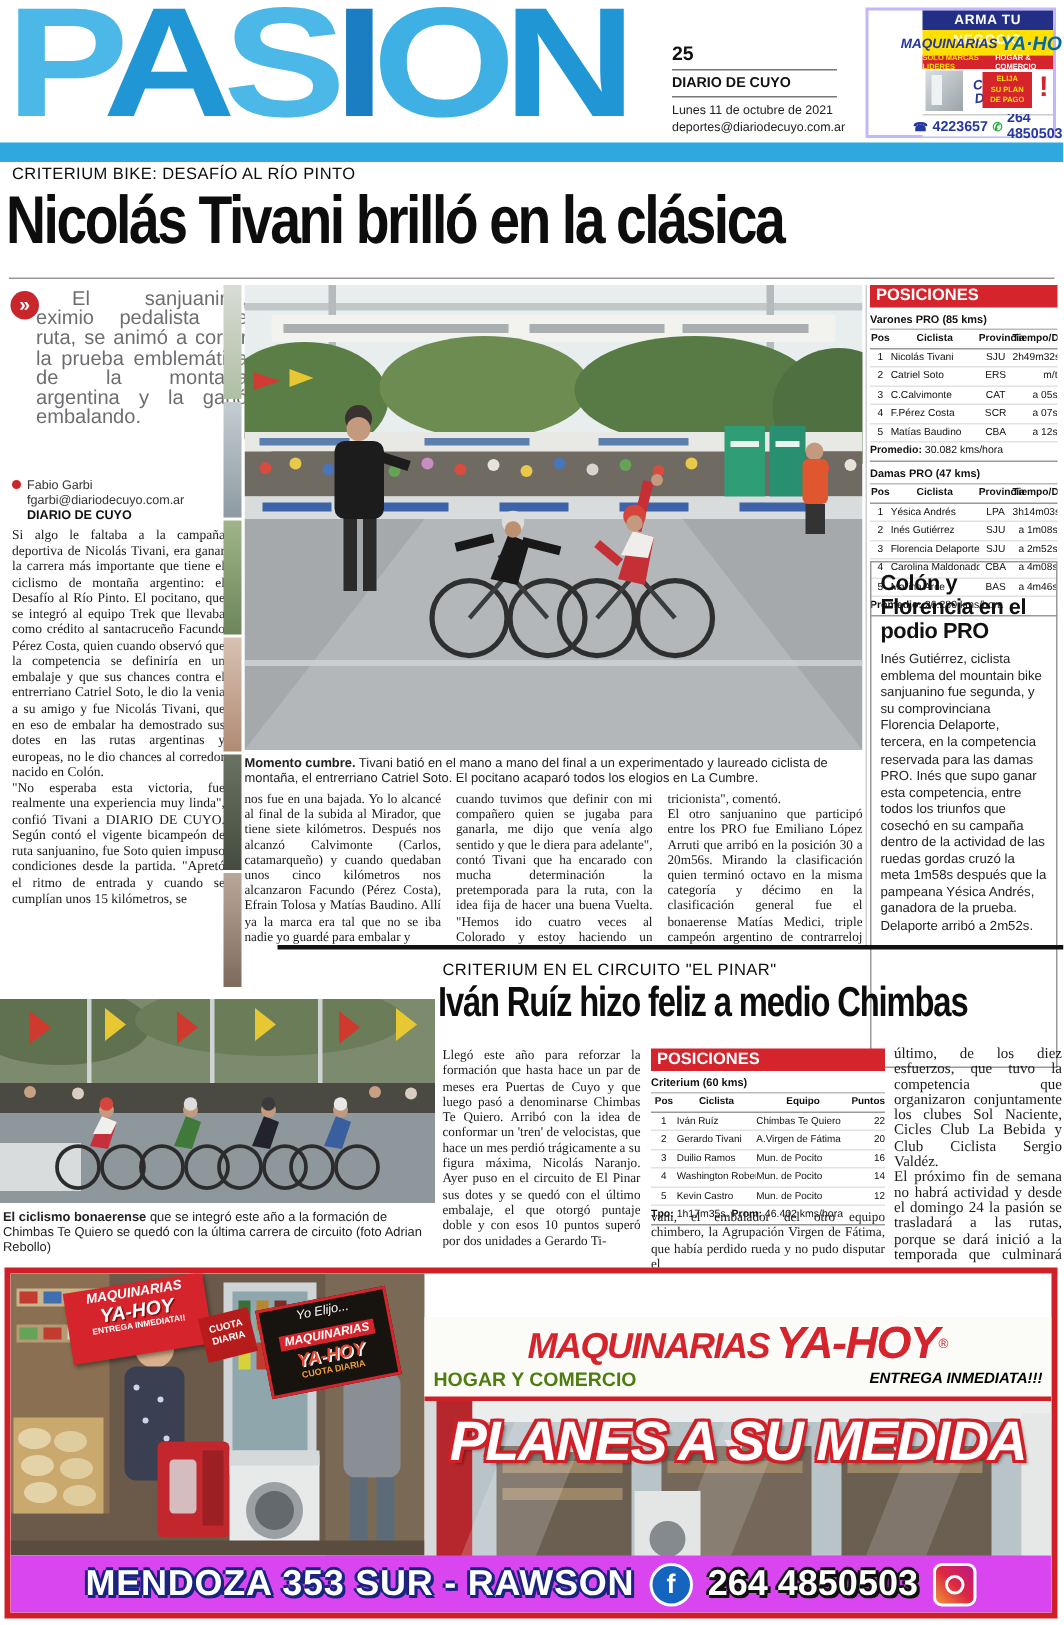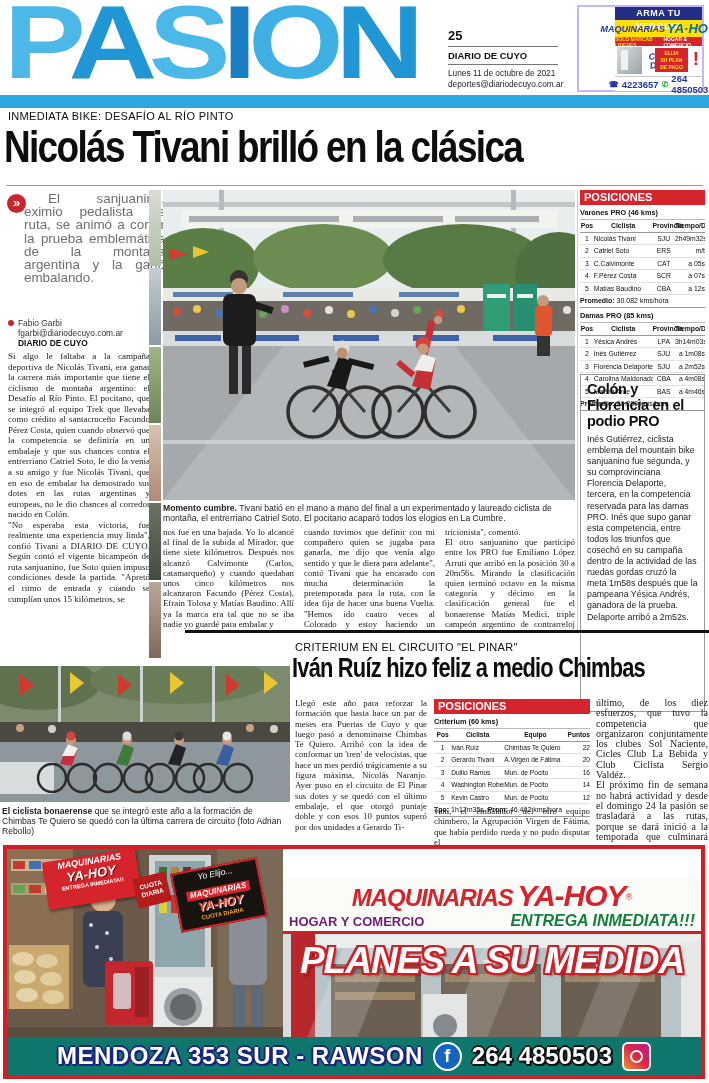--- a/index.html
+++ b/index.html
@@ -80,26 +80,26 @@
   
   .adbot{left:3px;top:845px;width:702px;height:234px;border:4px solid #cf2028;box-sizing:border-box;background:#fff;overflow:hidden;}
   .adl{position:absolute;left:0;top:0;width:276px;height:188px;}
   .adr{position:absolute;left:276px;top:0;width:492px;height:188px;margin-top:29px;}
   .signband{position:absolute;left:0;top:0;width:418px;height:56px;background:#fbfbf8;border-bottom:3px solid #cf2028;box-sizing:border-box;}
   .biglogo{position:absolute;left:0;top:1px;width:418px;text-align:center;white-space:nowrap;}
   .biglogo .m{color:#d6242c;font-weight:bold;font-style:italic;font-size:24px;letter-spacing:-1px;}
   .biglogo .y{color:#d6242c;font-weight:bold;font-style:italic;font-size:30px;letter-spacing:-1px;text-shadow:1px 1px 0 #fff,-1px -1px 0 #fff;}
   .biglogo sup{font-size:9px;color:#d6242c;}
   .signsub{position:absolute;left:6px;top:34px;width:406px;display:flex;justify-content:space-between;align-items:center;}
-  .hogar{color:#701a75;font-weight:bold;font-size:13px;}
-  .entrega{color:#15803d;font-weight:bold;font-style:italic;font-size:16px;}
+  .hogar{color:#4d7c0f;font-weight:bold;font-size:13px;}
+  .entrega{color:#000000;font-weight:bold;font-style:italic;font-size:10px;}
   .front{position:absolute;left:0;top:56px;width:418px;height:132px;}
   .planes{position:absolute;left:8px;top:62px;width:402px;text-align:center;font-size:37px;font-weight:bold;font-style:italic;color:#fff;white-space:nowrap;letter-spacing:-1px;
     text-shadow:2px 0 0 #cf2028,-2px 0 0 #cf2028,0 2px 0 #cf2028,0 -2px 0 #cf2028,2px 2px 0 #cf2028,-2px -2px 0 #cf2028,2px -2px 0 #cf2028,-2px 2px 0 #cf2028,3px 3px 2px rgba(0,0,0,.35);}
-  .banner{position:absolute;left:0;bottom:0;width:694px;height:38px;background:#0f766e;display:flex;align-items:center;justify-content:center;gap:10px;}
+  .banner{position:absolute;left:0;bottom:0;width:694px;height:38px;background:#d946ef;display:flex;align-items:center;justify-content:center;gap:10px;}
   .baddr{color:#fff;font-weight:bold;font-size:24px;letter-spacing:.5px;white-space:nowrap;
     text-shadow:2px 0 0 #1a237e,-2px 0 0 #1a237e,0 2px 0 #1a237e,0 -2px 0 #1a237e,2px 2px 0 #1a237e;}
   .bphone{color:#fff;font-weight:bold;font-size:24px;white-space:nowrap;
     text-shadow:2px 0 0 #111,-2px 0 0 #111,0 2px 0 #111,0 -2px 0 #111,2px 2px 0 #111;}
   .fbic{width:25px;height:25px;border-radius:50%;background:#1565c0;color:#fff;font-weight:bold;font-size:18px;text-align:center;line-height:25px;border:2px solid #fff;flex:0 0 auto;}
   .igic{width:25px;height:25px;border-radius:6px;background:linear-gradient(45deg,#f09433,#dc2743,#bc1888);border:2px solid #fff;position:relative;flex:0 0 auto;}
   .igic:after{content:"";position:absolute;left:6px;top:6px;width:9px;height:9px;border:2px solid #fff;border-radius:50%;}
   
   .sgn1{position:absolute;left:38px;top:6px;width:94px;height:48px;background:#d6242c;transform:rotate(-9deg);color:#fff;text-align:center;box-shadow:1px 2px 3px rgba(0,0,0,.4);}
   .sgn1 .t1{font-size:9px;font-weight:bold;font-style:italic;line-height:12px;}
@@ -147,21 +147,21 @@
   <div class="r5">
     <span class="ph-ic">☎</span>
     <span>4223657</span>
     <span class="wa-ic">✆</span>
     <span>264 4850503</span>
   </div>
 </div>
 
 <div class="abs bluebar"></div>
 
-<div class="abs kicker" style="left:8px;top:110px;">INMEDIATA BIKE: DESAFÍO AL RÍO PINTO</div>
+<div class="abs kicker" style="left:8px;top:110px;">CRITERIUM BIKE: DESAFÍO AL RÍO PINTO</div>
 <div class="abs hl1">Nicolás Tivani brilló en la clásica</div>
 <div class="abs rule1"></div>
 
 <div class="abs badge">»</div>
 <div class="abs stand">El sanjuanino, eximio pedalista de ruta, se animó a correr la prueba emblemática de la montaña argentina y la  ganó embalando.</div>
 <div class="abs byline">
   <div><span class="dot"></span><span>Fabio Garbi</span></div>
   <div style="margin-left:10px;">fgarbi@diariodecuyo.com.ar</div>
   <div style="margin-left:10px;" class="org">DIARIO DE CUYO</div>
 </div>
@@ -272,21 +272,21 @@
 </div>
 
 <div class="abs serif col c1">nos fue en una bajada. Yo lo alcancé al final de la subida al Mirador, que tiene siete kilómetros. Después nos alcanzó Calvimonte (Carlos, catamarqueño) y cuando quedaban unos cinco kilómetros nos alcanzaron Facundo (Pérez Costa), Efrain Tolosa y Matías Baudino. Allí ya la marca era tal que no se iba nadie yo guardé para embalar y</div>
 <div class="abs serif col c2">cuando tuvimos que definir con mi compañero quien se jugaba para ganarla, me dijo que venía algo sentido y que le diera para adelante", contó Tivani que ha encarado con mucha determinación la pretemporada para la ruta, con la idea fija de hacer una buena Vuelta. "Hemos ido cuatro veces al Colorado y estoy haciendo un trabajo con una nu-</div>
 <div class="abs serif col c3">tricionista", comentó.
 El otro sanjuanino que participó entre los PRO fue Emiliano López Arruti que arribó en la posición 30 a 20m56s. Mirando la clasificación quien terminó octavo en la misma categoría y décimo en la clasificación general fue el bonaerense Matías Medici, triple campeón argentino de contrarreloj en ruta.</div>
 
 <div class="abs railrule"></div>
 <div class="abs stbox">
   <div class="sthead">POSICIONES</div>
-  <div class="stsec">Varones PRO (46 kms)</div>
+  <div class="stsec">Varones PRO (85 kms)</div>
   <div class="srow hdr">
     <span class="cp">Pos</span>
     <span class="cn" style="text-align:center">Ciclista</span>
     <span class="cv">Provincia</span>
     <span class="ct">Tiempo/Dif</span>
   </div>
   <div class="srow">
       <span class="cp">1</span>
       <span class="cn">Nicolás Tivani</span>
       <span class="cv">SJU</span>
@@ -310,21 +310,21 @@
       <span class="cv">SCR</span>
       <span class="ct">a 07s</span>
     </div>
   <div class="srow">
       <span class="cp">5</span>
       <span class="cn">Matías Baudino</span>
       <span class="cv">CBA</span>
       <span class="ct">a 12s</span>
     </div>
   <div class="prom"><b>Promedio:</b><span> 30.082 kms/hora</span></div>
-  <div class="stsec">Damas PRO (85 kms)</div>
+  <div class="stsec">Damas PRO (47 kms)</div>
   <div class="srow hdr">
     <span class="cp">Pos</span>
     <span class="cn" style="text-align:center">Ciclista</span>
     <span class="cv">Provincia</span>
     <span class="ct">Tiempo/Dif</span>
   </div>
   <div class="srow">
       <span class="cp">1</span>
       <span class="cn">Yésica Andrés</span>
       <span class="cv">LPA</span>
@@ -415,21 +415,21 @@
       <circle cx="0" cy="44" r="14" fill="none" stroke="#2c2c2c" stroke-width="2.5"></circle>
       <circle cx="30" cy="44" r="14" fill="none" stroke="#2c2c2c" stroke-width="2.5"></circle>
       <polygon points="8,30 16,10 26,14 20,32" fill="#3a5f9e"></polygon>
       <circle cx="19" cy="6" r="5" fill="#c49a7e"></circle>
         <circle cx="19" cy="2" r="4.5" fill="#e8e8e8"></circle>
     </g>
   </g>
 </svg>
 
 <div class="abs cap2">
-  <span class="capb">El ciclista bonaerense</span><span> que se integró este año a la formación de Chimbas Te Quiero se quedó con la última carrera de circuito (foto Adrian Rebollo)</span>
+  <span class="capb">El ciclismo bonaerense</span><span> que se integró este año a la formación de Chimbas Te Quiero se quedó con la última carrera de circuito (foto Adrian Rebollo)</span>
 </div>
 
 <div class="abs serif a2c1">Llegó este año para reforzar la formación que hasta hace un par de meses era Puertas de Cuyo y que luego pasó a denominarse Chimbas Te Quiero. Arribó con la idea de conformar un 'tren' de velocistas, que hace un mes perdió trágicamente a su figura máxima, Nicolás Naranjo. Ayer puso en el circuito de El Pinar sus dotes y se quedó con el último embalaje, el que otorgó puntaje doble y con esos 10 puntos superó por dos unidades a Gerardo Ti-</div>
 
 <div class="abs st2">
   <div class="sthead">POSICIONES</div>
   <div class="stsec">Criterium (60 kms)</div>
   <div class="srow2 hdr">
     <span class="cp">Pos</span>
     <span class="cn" style="text-align:center">Ciclista</span>

